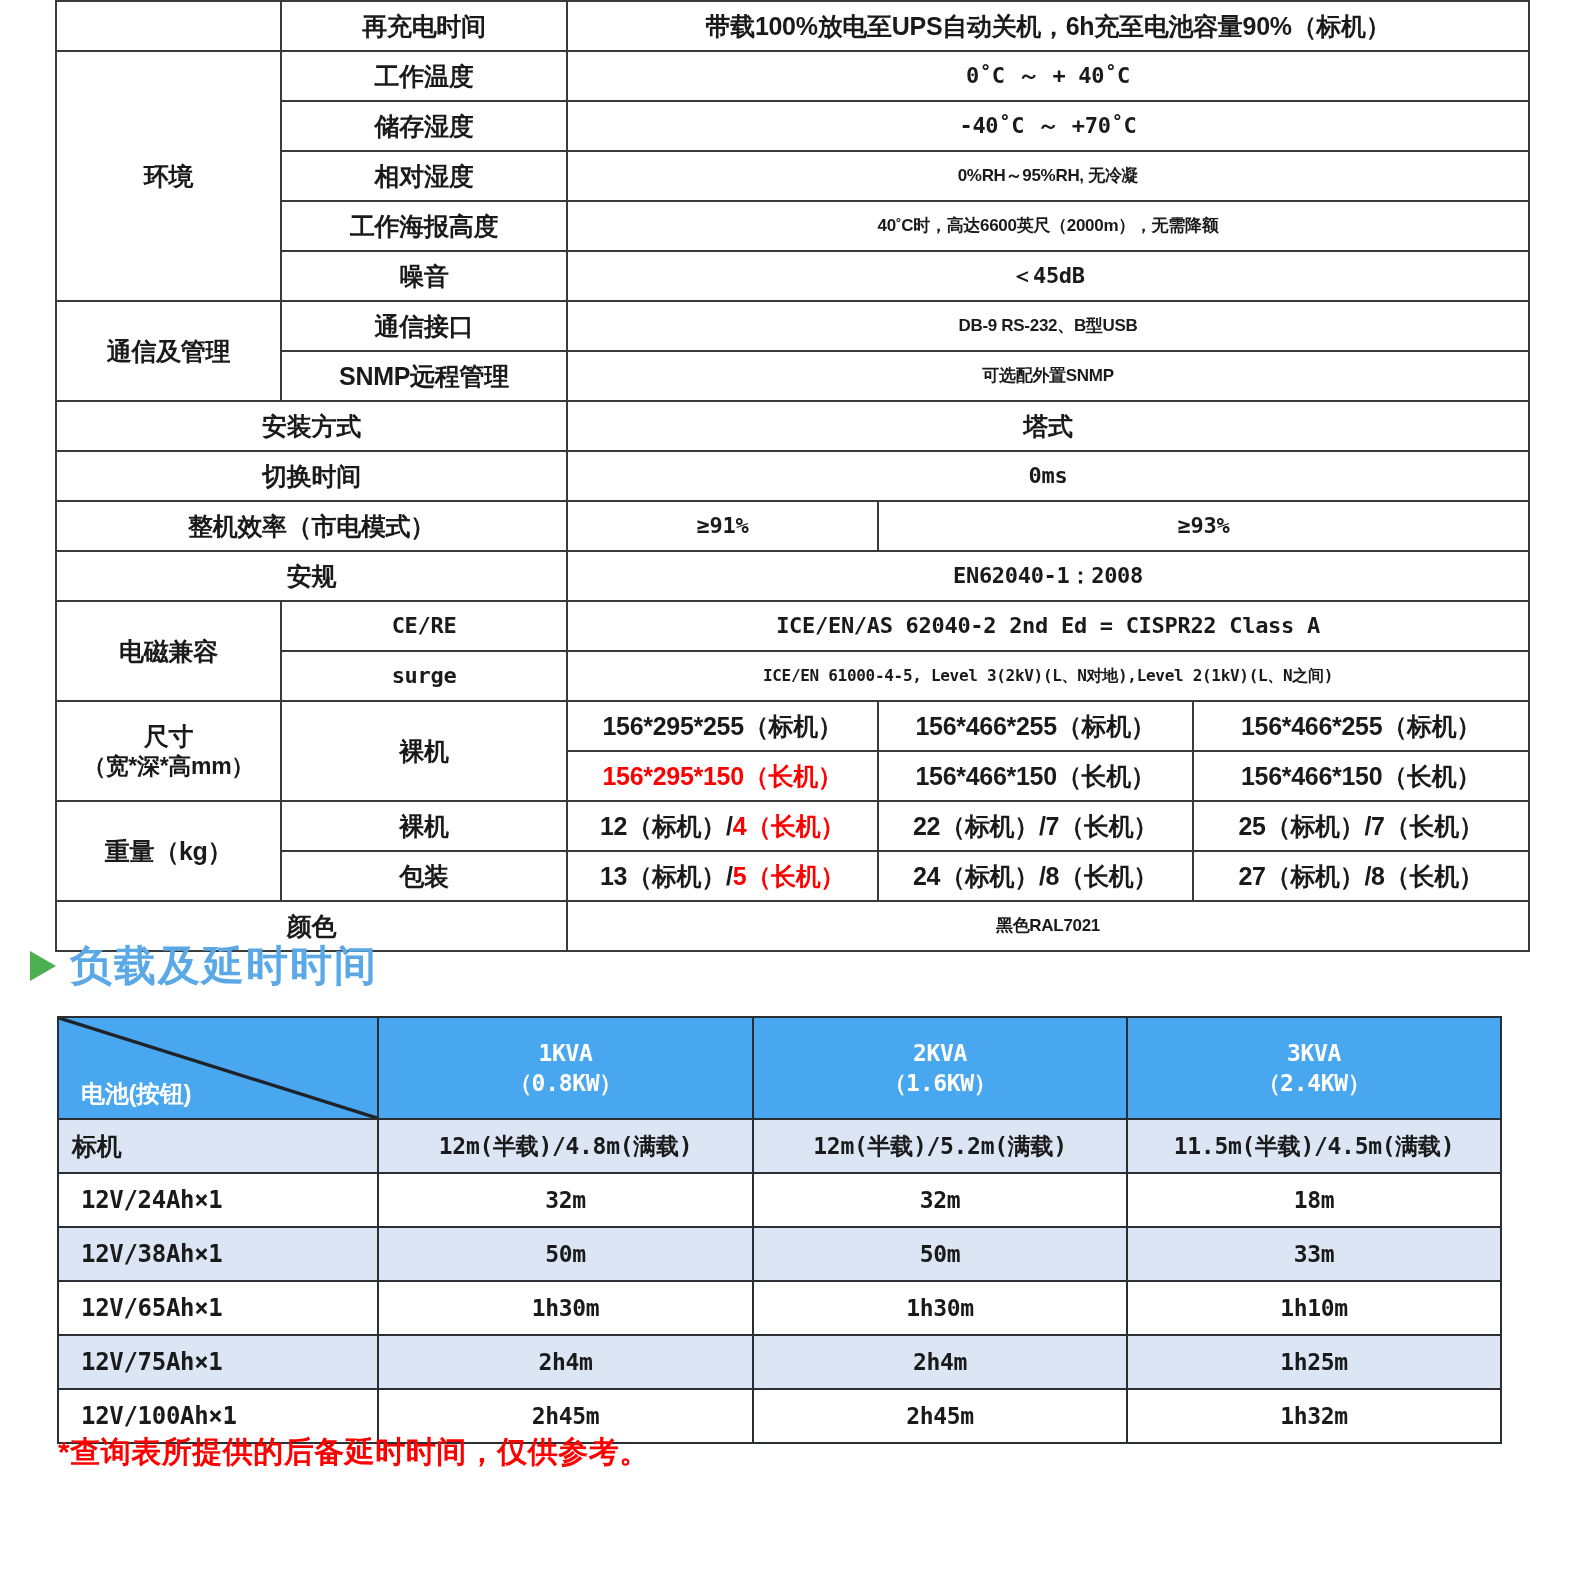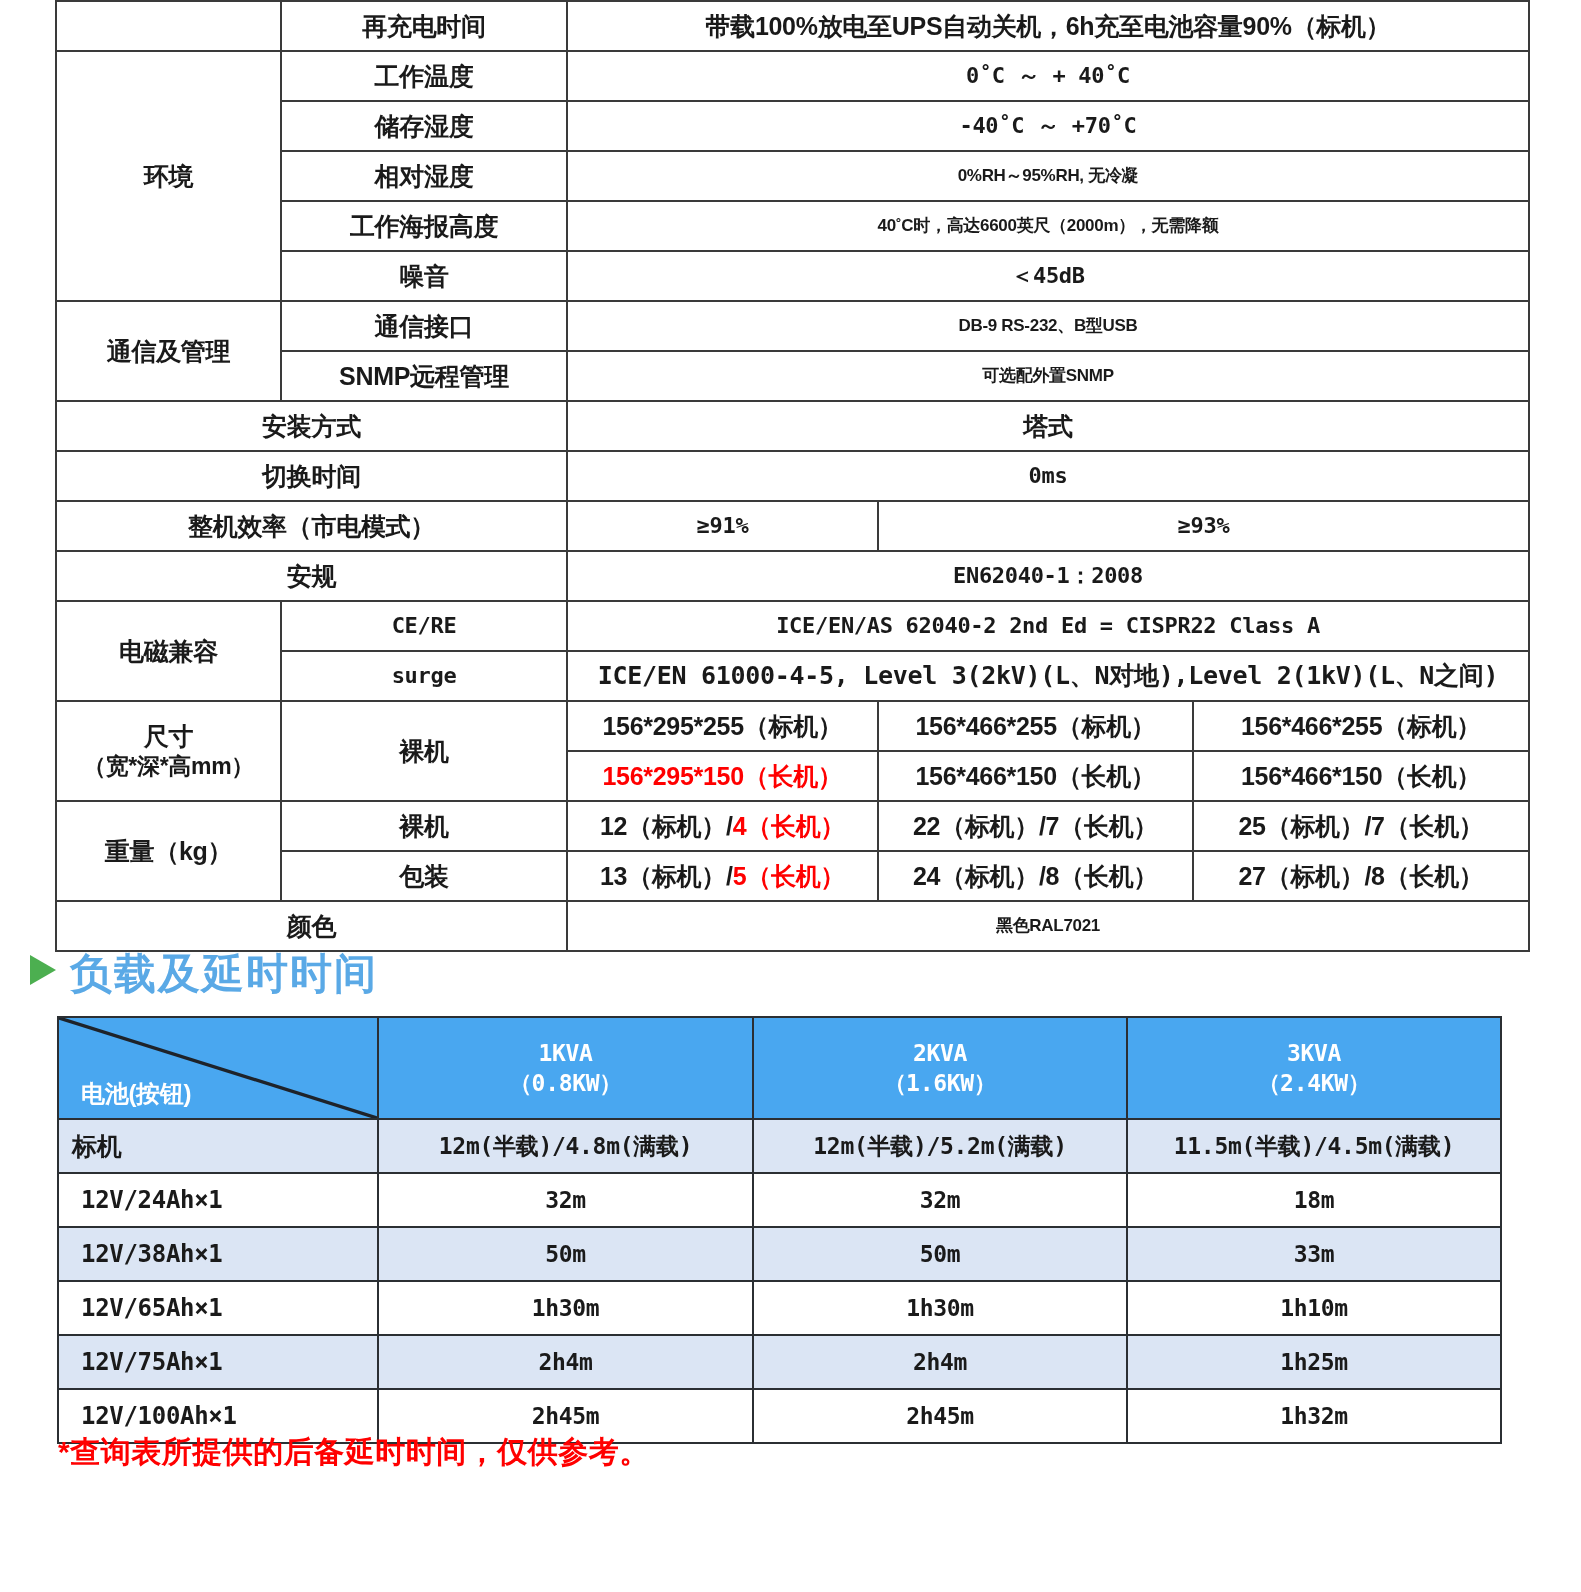--- a/index.html
+++ b/index.html
@@ -106,21 +106,20 @@
     border-top: 15px solid transparent;
     border-bottom: 15px solid transparent;
     border-left: 26px solid #4caf50;
     display: block;
   }
   .section-title {
     font-size: 42px;
     font-weight: 700;
     color: #5aa9e6;
     letter-spacing: 2px;
-    margin-top: 8px;
   }
 
   
   .batt-wrap {
     position: absolute;
     left: 57px;
     top: 1016px;
     width: 1443px;
   }
   table.batt {
@@ -271,21 +270,21 @@
           <td colspan="3" class="mono">EN62040-1：2008</td>
         </tr>
 
         <tr>
           <td rowspan="2" class="cat">电磁兼容</td>
           <td class="mono-l">CE/RE</td>
           <td colspan="3" class="mono">ICE/EN/AS 62040-2  2nd Ed = CISPR22 Class A</td>
         </tr>
         <tr>
           <td class="mono-l">surge</td>
-          <td colspan="3" class="mono" style="font-size:25px">ICE/EN 61000-4-5, Level 3(2kV)(L、N对地),Level 2(1kV)(L、N之间)</td>
+          <td colspan="3" class="mono" style="font-size:16px">ICE/EN 61000-4-5, Level 3(2kV)(L、N对地),Level 2(1kV)(L、N之间)</td>
         </tr>
 
         <tr>
           <td rowspan="2" class="cat">
             <div class="dimlabel">
               <div>尺寸</div>
               <div class="sub2">（宽*深*高mm）</div>
             </div>
           </td>
           <td rowspan="2" class="lbl-c">裸机</td>

